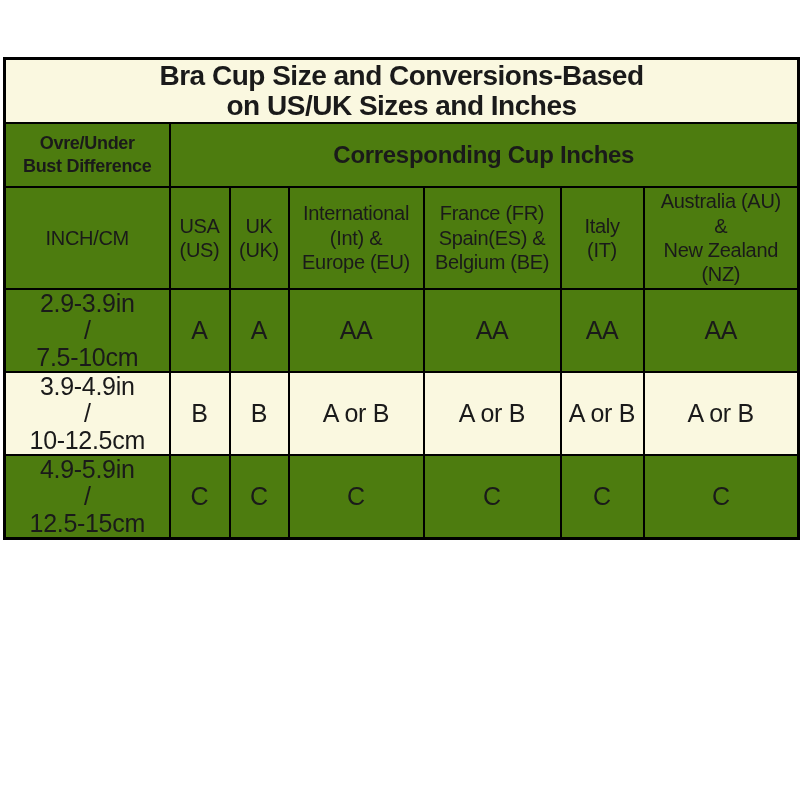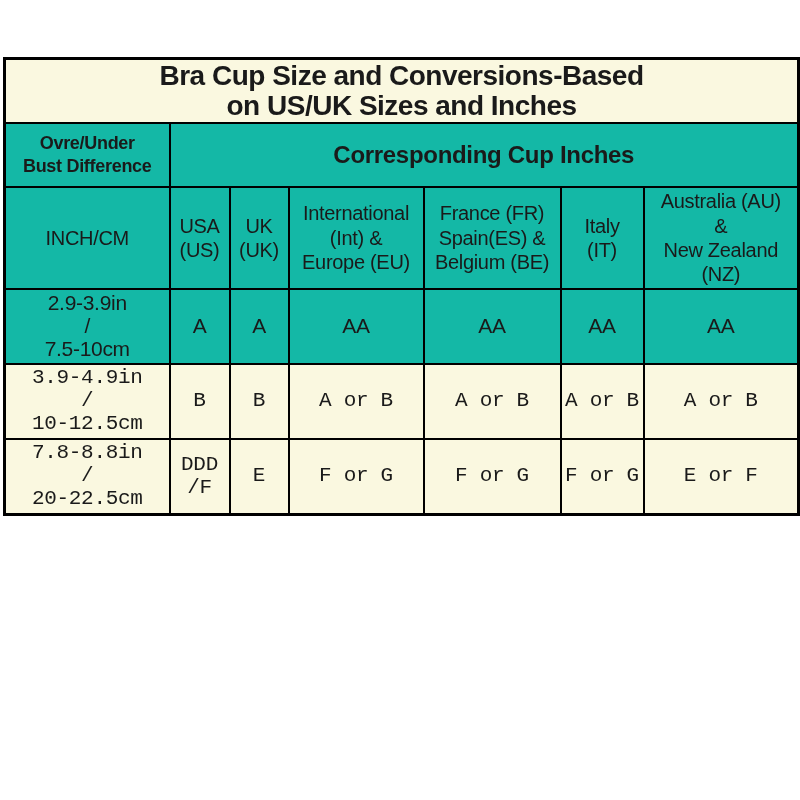--- a/index.html
+++ b/index.html
@@ -28,21 +28,21 @@
     table-layout:fixed;
     border:3px solid var(--border);
     background:#fff;
   }
   table.conv td{
     border:2px solid var(--border);
     text-align:center;
     vertical-align:middle;
     padding:0 2px;
     overflow:hidden;
-    background:#14b8a6;
+    background:#4d7c0f;
   }
   .title-cell{
     height:62px;
     font-weight:bold;
     font-size:28px;
     line-height:1.08;
     background:var(--cream) !important;
     letter-spacing:-0.5px;
     margin-left:44px;
   }
@@ -59,27 +59,26 @@
     letter-spacing:-0.3px;
   }
   tr.colhead-row td{
     height:100px;
     font-size:20px;
     line-height:1.22;
     letter-spacing:-0.3px;
   }
   tbody.data td{
     height:73px;
-    font-size:21px;
+    font-size:25px;
     line-height:1.08;
     letter-spacing:-0.3px;
   }
   tr.shaded td{
     background:var(--cream);
-    font-family:Liberation Mono, monospace;
   }
 </style>
 </head>
 <body>
 
 <div class="sheet">
   <table class="conv">
     <colgroup>
       <col style="width:165px">
       <col style="width:60px">
@@ -119,24 +118,24 @@
         </tr>
         <tr class="shaded">
           <td>3.9-4.9in<br>/<br>10-12.5cm</td>
           <td>B</td>
           <td>B</td>
           <td>A or B</td>
           <td>A or B</td>
           <td>A or B</td>
           <td>A or B</td>
         </tr>
-        <tr class="shaded">
-          <td>7.8-8.8in<br>/<br>20-22.5cm</td>
-          <td>DDD<br>/F</td>
-          <td>E</td>
-          <td>F or G</td>
-          <td>F or G</td>
-          <td>F or G</td>
-          <td>E or F</td>
+        <tr>
+          <td>4.9-5.9in<br>/<br>12.5-15cm</td>
+          <td>C</td>
+          <td>C</td>
+          <td>C</td>
+          <td>C</td>
+          <td>C</td>
+          <td>C</td>
         </tr>
       </tbody>
   </table>
 </div>
 
 </body></html>

